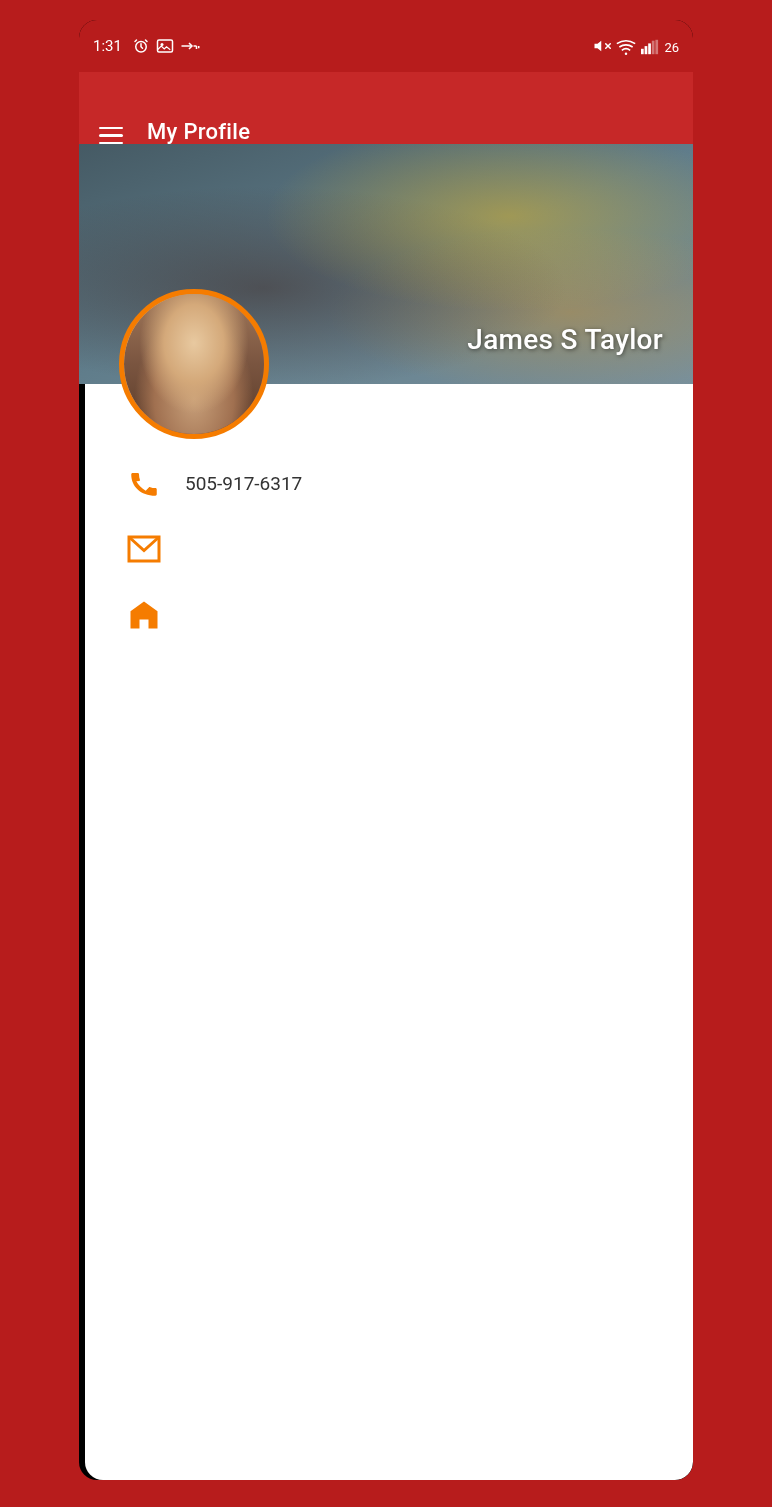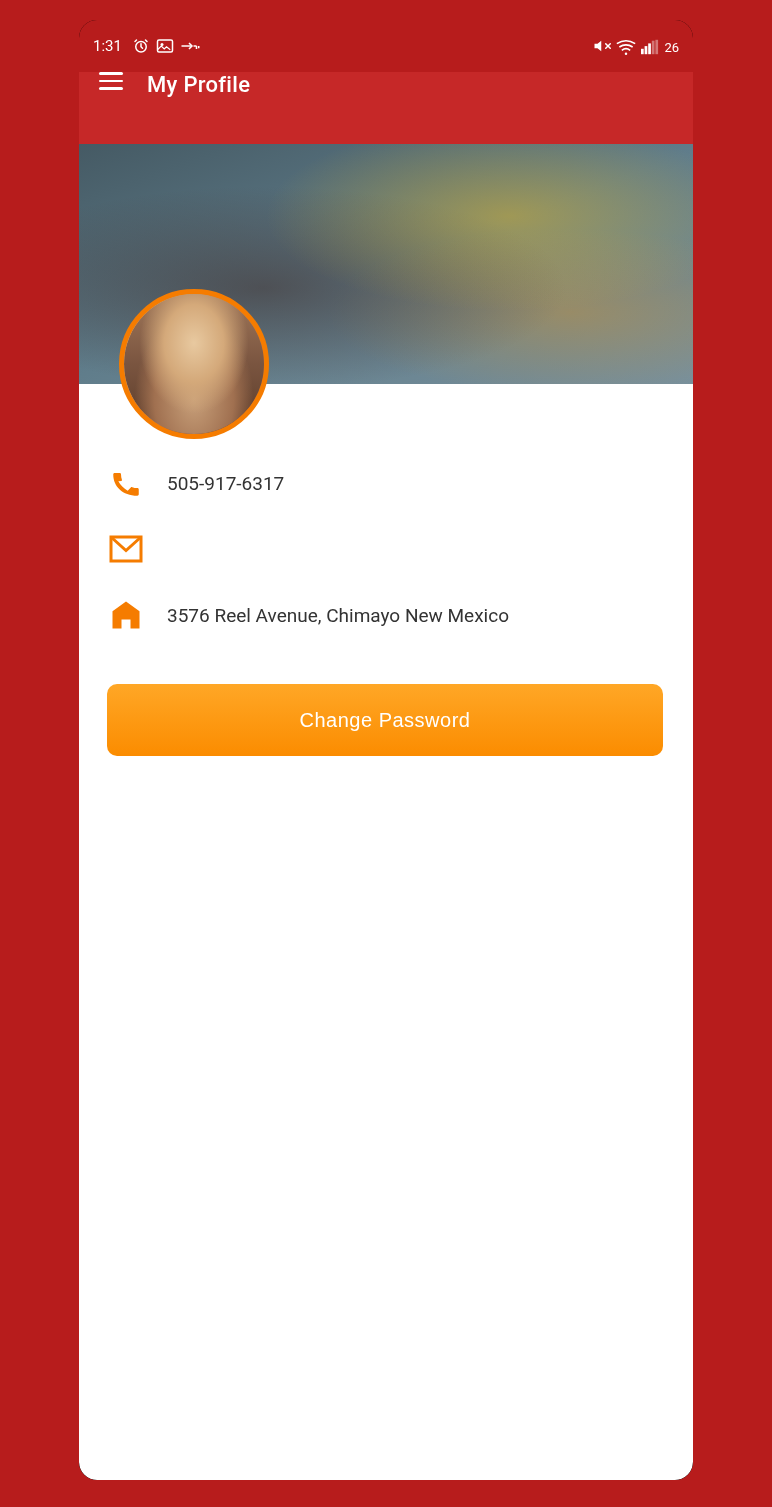--- a/index.html
+++ b/index.html
@@ -51,21 +51,21 @@
       display: flex;
       align-items: flex-end;
       gap: 5px;
     }
 
     
     .app-bar {
       background-color: #c62828;
       height: 72px;
       display: flex;
-      align-items: flex-start;
+      align-items: flex-end;
       padding: 0 20px;
       flex-shrink: 0;
       gap: 24px;
     }
 
     .hamburger-icon {
       display: flex;
       flex-direction: column;
       gap: 5px;
       cursor: pointer;
@@ -142,24 +142,25 @@
         radial-gradient(ellipse at 50% 75%, #c8a07a 0%, #a07050 40%, transparent 60%),
         linear-gradient(180deg, #a0785a 0%, #7a5540 50%, #5a3a28 100%);
       border-radius: 50%;
     }
 
     
     .content-area {
       background: #fff;
       flex: 1;
       padding-top: 70px;
-      padding-left: 28px;
+      padding-left: 40px;
       padding-right: 30px;
       border-radius: 0 0 18px 18px;
       overflow: hidden;
+      margin-left: 6px;
     }
 
     .info-list {
       margin-top: 10px;
       display: flex;
       flex-direction: column;
       gap: 28px;
     }
 
     .info-item {
@@ -275,20 +276,21 @@
       <span></span>
       <span></span>
       <span></span>
     </div>
     <span class="app-bar-title">My Profile</span>
   </div>
 
   <div style="position:relative; flex-shrink:0;">
     <div class="cover-area">
       <div class="cover-bg"></div>
+      <span class="user-name-overlay">James S Taylor</span>
     </div>
     <div class="avatar-wrapper">
       <div class="avatar-person"></div>
     </div>
   </div>
 
   <div class="content-area">
     <div class="info-list">
 
       <div class="info-item">
@@ -308,22 +310,20 @@
           </svg>
         </div>
       </div>
 
       <div class="info-item">
         <div class="info-icon">
           <svg class="home-svg" width="36" height="36" viewBox="0 0 24 24">
             <path d="M3 9.5L12 3l9 6.5V21H15v-6H9v6H3V9.5z"></path>
           </svg>
         </div>
-        <span class="info-text">3576 Reel Avenue, Chimayo New Mexico</span>
       </div>
 
     </div>
 
-    <button class="change-password-btn">Change Password</button>
 
   </div>
 
 </div>
 
 </body></html>

